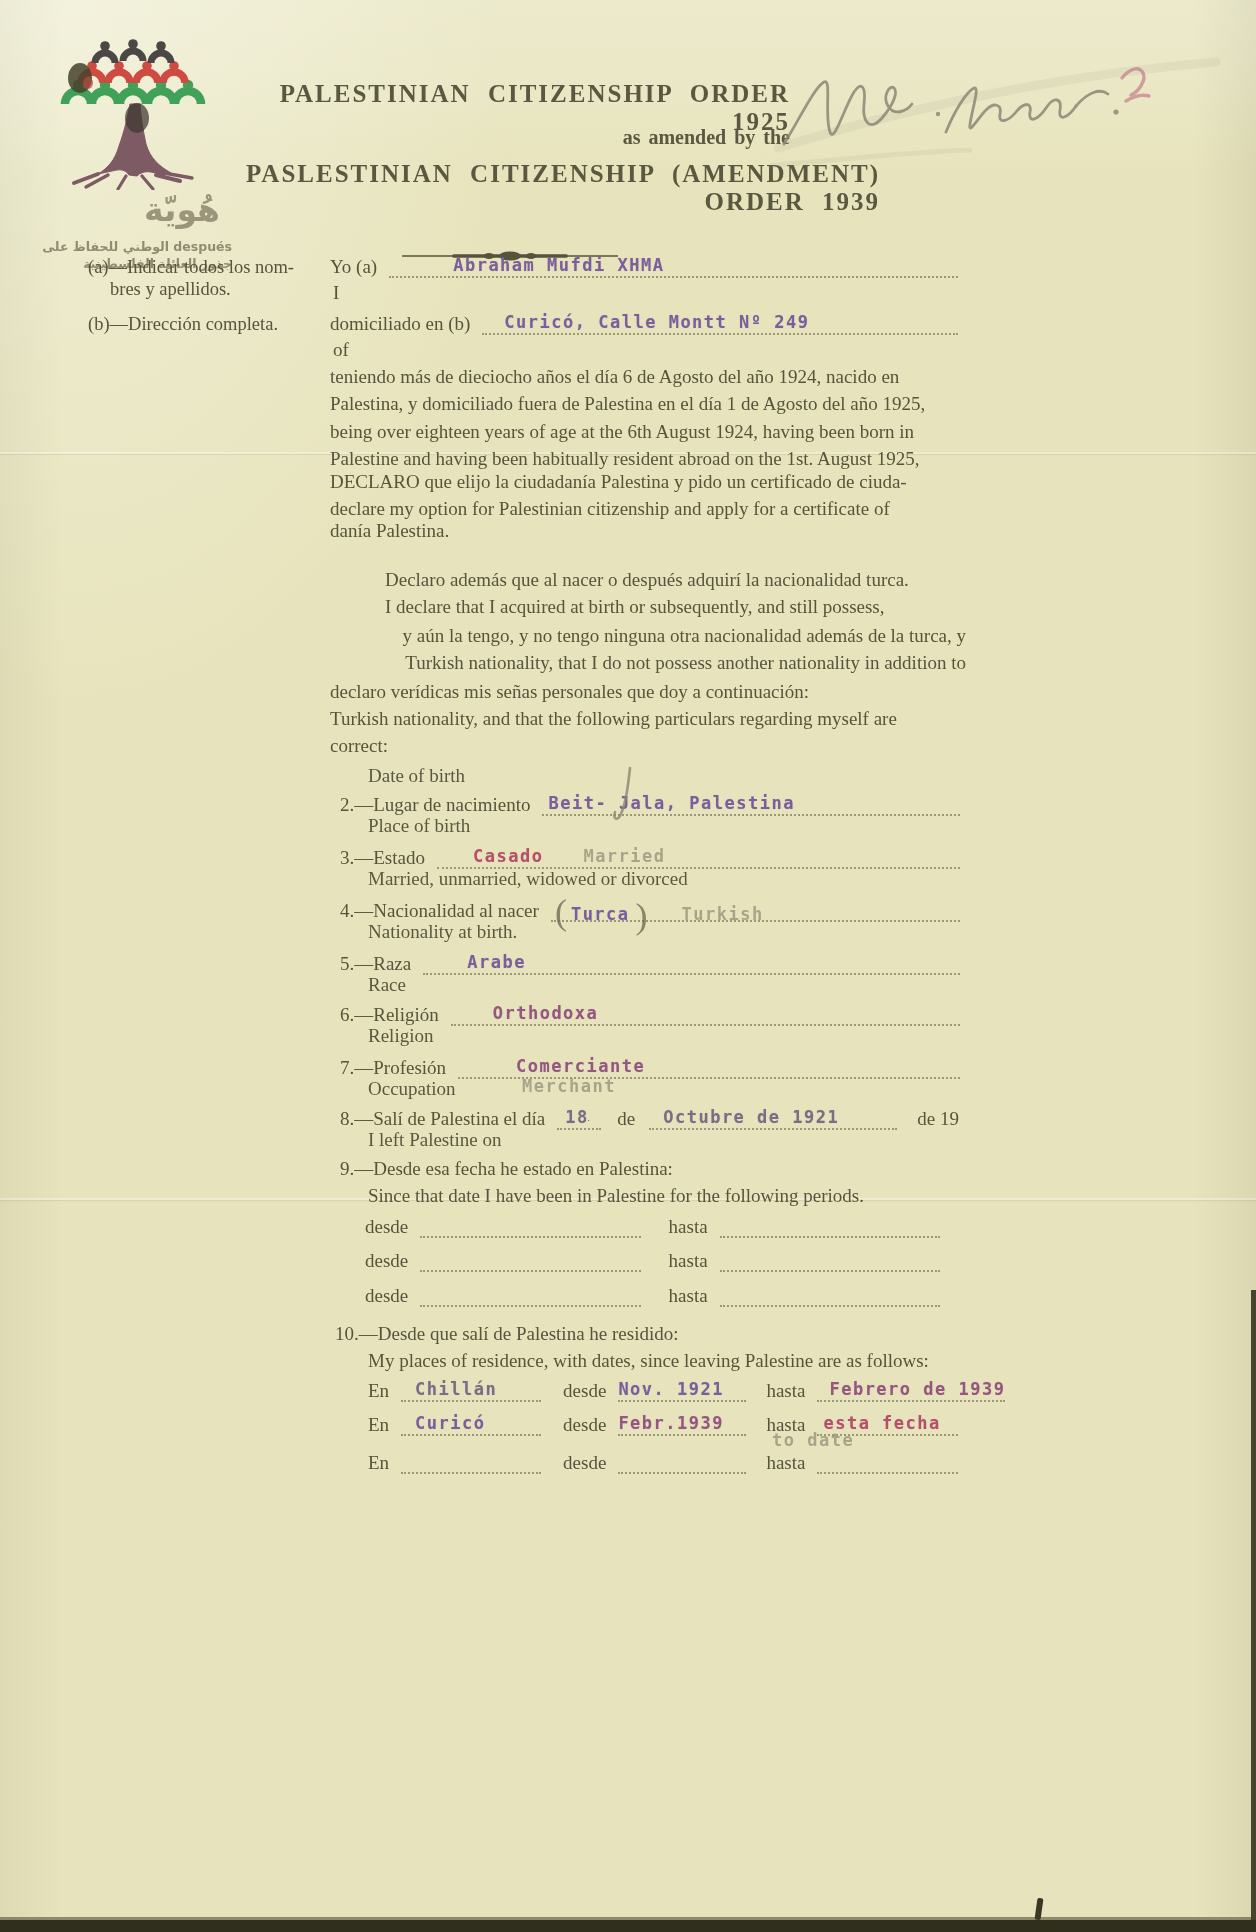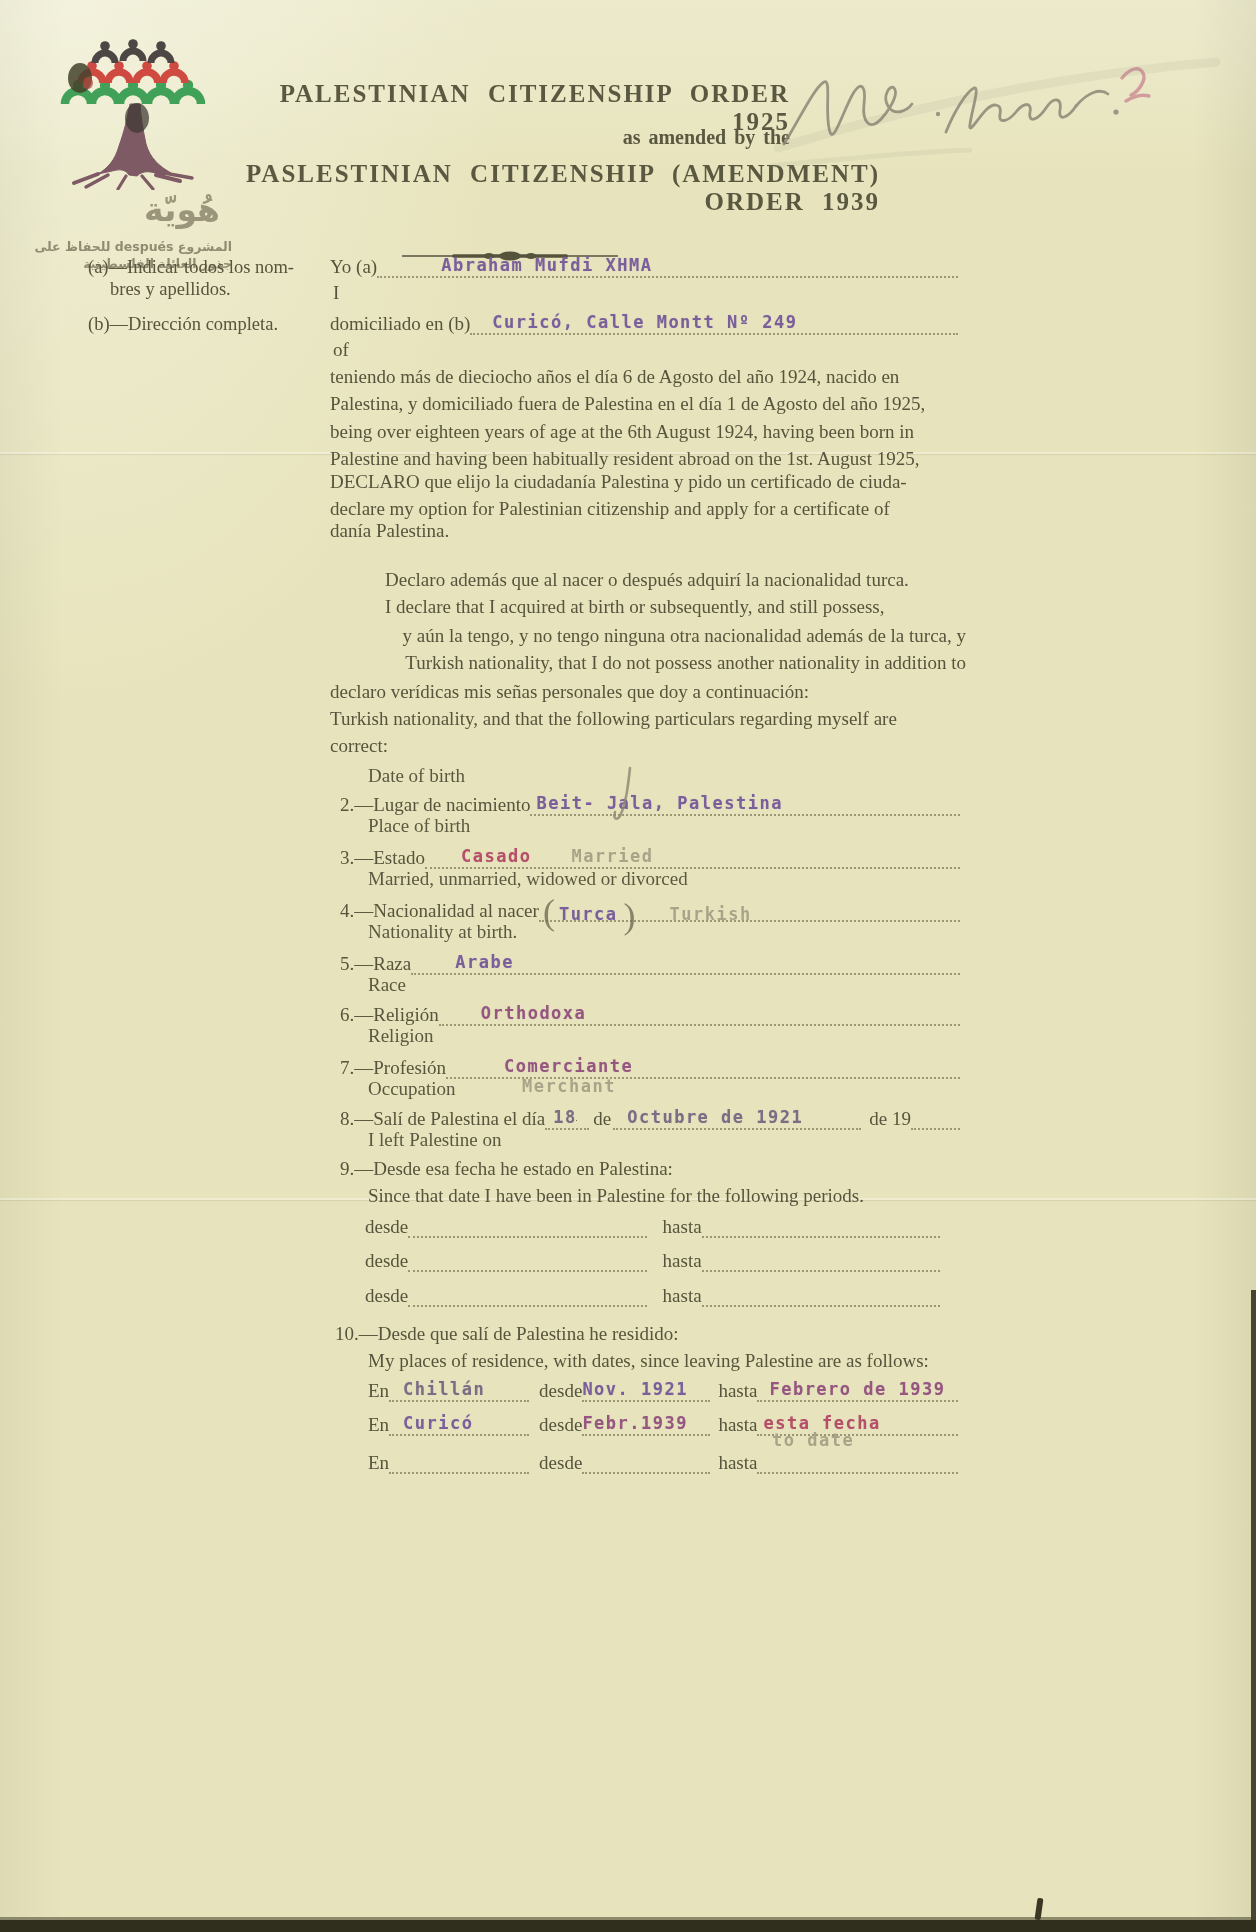--- a/index.html
+++ b/index.html
@@ -12,21 +12,21 @@
       #e7e4bd;
     font-family:"Liberation Serif","DejaVu Serif",serif;
     color:#56543c;
   }
   .abs{position:absolute;}
   .print{font-size:19px;line-height:27px;}
   .note{font-size:18.5px;line-height:22px;}
   .center{text-align:right;}
   .title-main{font-size:25px;font-weight:bold;letter-spacing:2px;word-spacing:9px;color:#5a5840;}
   .title-sub{font-size:20px;font-weight:bold;color:#5a5840;word-spacing:3px;}
-  .row{display:flex;align-items:flex-end;height:26px;font-size:19px;}
+  .row{display:flex;align-items:flex-end;height:26px;font-size:19px;gap:12px;}
   .lbl{white-space:pre;flex:0 0 auto;}
   .fill{flex:1 1 auto;border-bottom:2px dotted rgba(92,88,58,.55);height:26px;white-space:nowrap;overflow:visible;}
   .fill-fixed{flex:0 0 auto;border-bottom:2px dotted rgba(92,88,58,.55);height:26px;white-space:nowrap;}
   .typed{
     font-family:"DejaVu Sans Mono",monospace;font-weight:bold;font-size:17px;
     letter-spacing:1.5px;color:#7b5f9c;position:relative;top:4px;
     text-shadow:0 0 1px rgba(123,95,156,.3);
   }
   .t-red{color:#b5506b;text-shadow:0 0 1px rgba(181,80,107,.3);}
   .t-mix{color:#96567f;}
@@ -104,21 +104,21 @@
           <path d="M93 35 A 10 10 0 0 1 113 35" stroke-width="7" fill="none"></path>
       </g>
 
       <ellipse cx="22" cy="50" rx="12" ry="15" fill="#45422c" opacity="0.85"></ellipse>
       <ellipse cx="30" cy="55" rx="5" ry="6" fill="#b34438" opacity="0.7"></ellipse>
       <ellipse cx="79" cy="90" rx="12" ry="15" fill="#3c3830" opacity="0.72"></ellipse>
     </svg>
   </div>
   <div class="abs arabic logo-word center" style="left:40px;top:190px;width:180px;">هُويّة</div>
   <div class="abs arabic center" style="left:28px;top:238px;width:204px;">
-    <div class="logo-sub">المشروع después للحفاظ على</div>
+    <div class="logo-sub">después الوطني للحفاظ على</div>
     <div class="logo-sub">جذور العائلة الفلسطينية</div>
   </div>
 
   <div class="abs center title-main" style="left:230px;top:80px;width:560px;">PALESTINIAN CITIZENSHIP ORDER 1925</div>
   <div class="abs center title-sub" style="left:230px;top:126px;width:560px;">as amended by the</div>
   <div class="abs center title-main" style="left:140px;top:160px;width:740px;">PASLESTINIAN CITIZENSHIP (AMENDMENT) ORDER 1939</div>
 
   <div class="abs" style="left:400px;top:249px;">
     <svg width="220" height="14" viewBox="0 0 220 14">
       <g fill="#55533c" stroke="#55533c">

